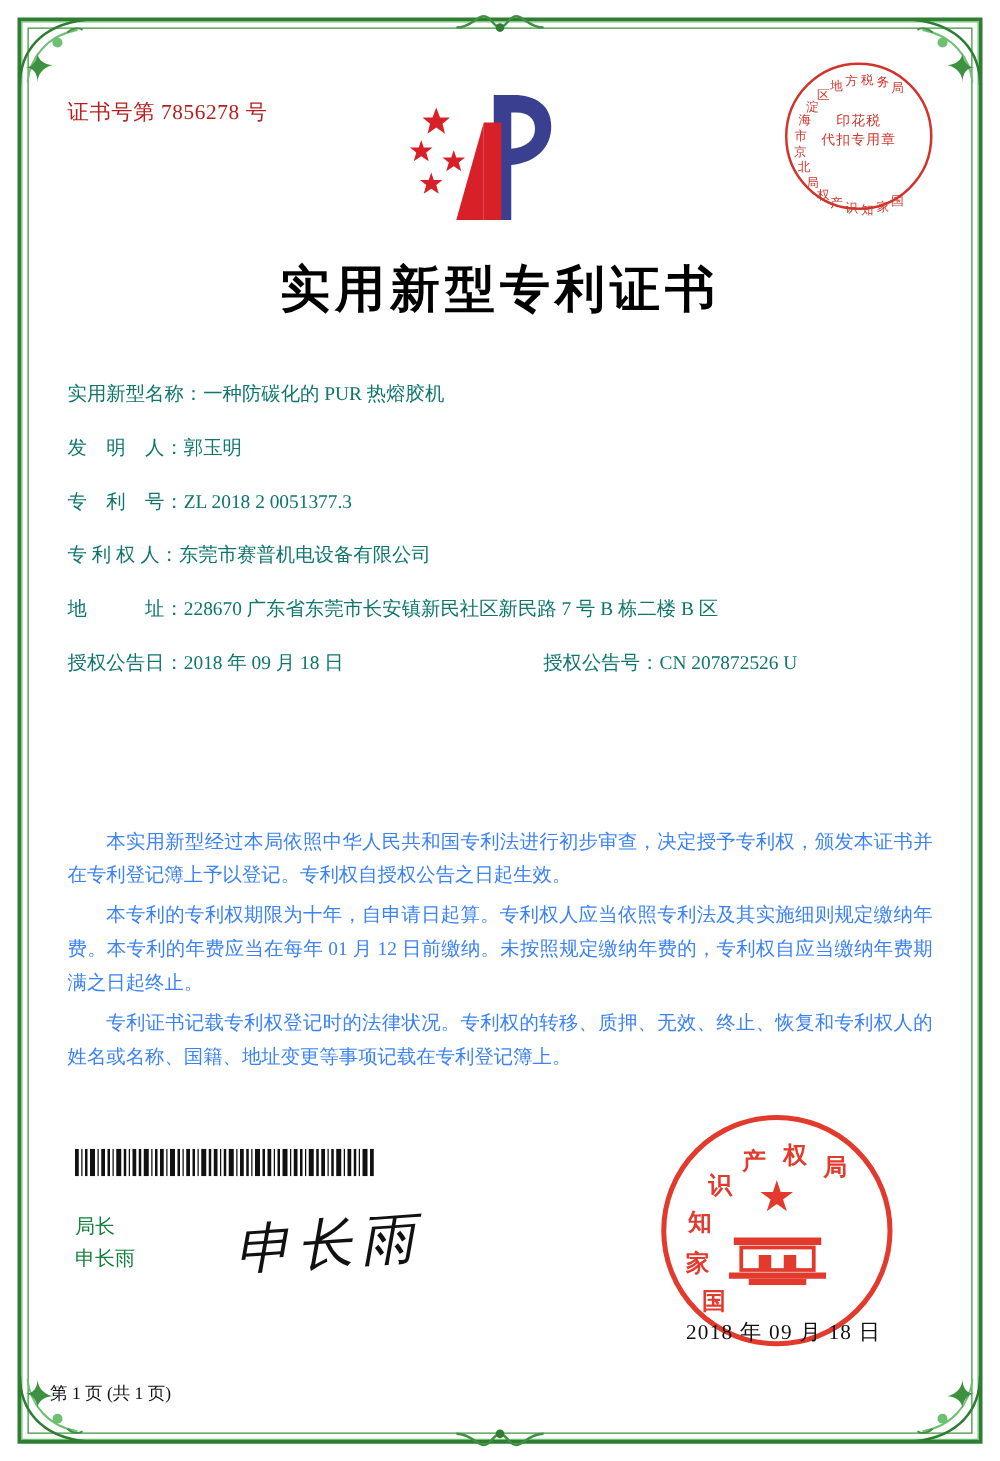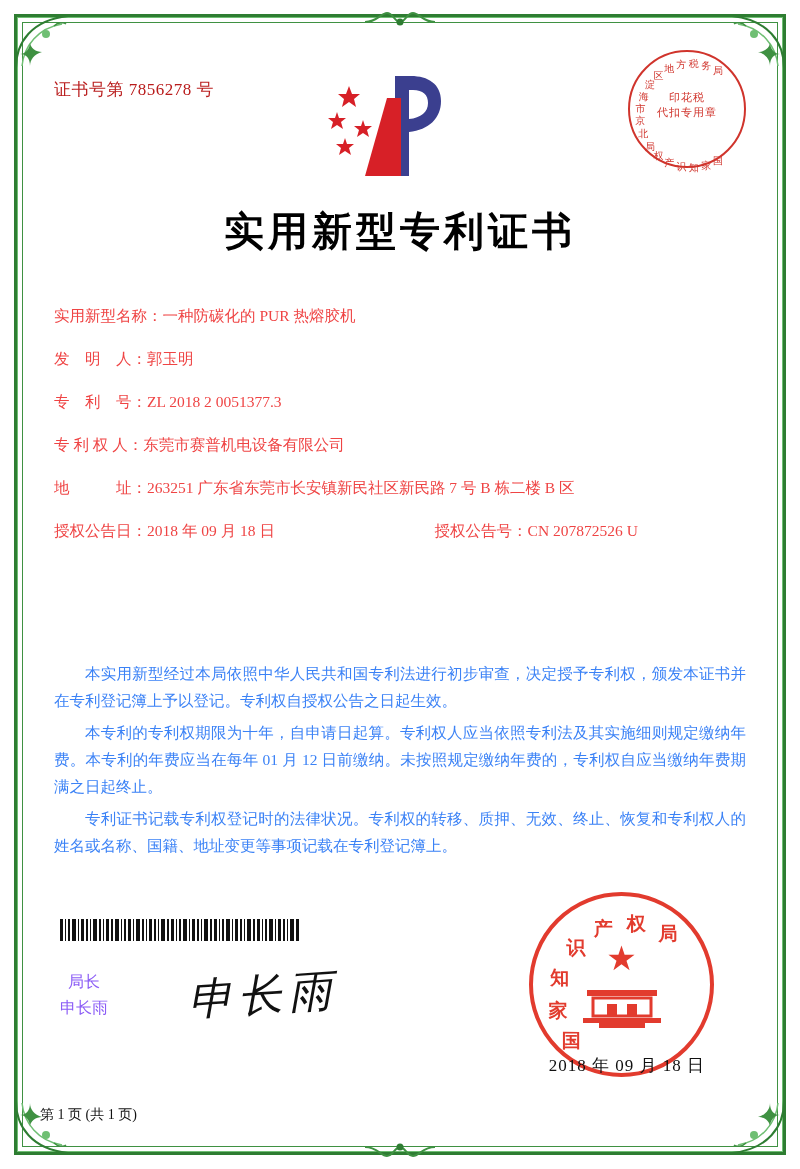--- a/index.html
+++ b/index.html
@@ -109,21 +109,21 @@
     font-weight: bold;
     letter-spacing: 4px;
     color: #000;
     font-family: "Liberation Serif", "DejaVu Serif", serif;
   }
 
   .fields {
     position: absolute;
     left: 14px; right: 14px; top: 265px;
     font-size: 15.5px;
-    color: #ef4444;
+    color: #0f766e;
   }
   .field-row {
     display: flex;
     align-items: flex-start;
     margin-bottom: 21px;
     line-height: 22px;
   }
   .field-label {
     white-space: pre;
     flex: 0 0 auto;
@@ -159,22 +159,21 @@
     left: 20px; bottom: 188px;
     width: 240px; height: 22px;
   }
 
   
   .sign-block {
     position: absolute;
     left: 20px; bottom: 108px;
     font-size: 16px;
     line-height: 26px;
-    color: #8b5cf6;
-    text-align: center;
+    color: #15803d;
   }
   .signature {
     position: absolute;
     left: 148px; bottom: 104px;
     font-size: 44px;
     font-family: "Liberation Serif", serif;
     font-style: italic;
     color: #111;
     transform: rotate(-4deg);
     letter-spacing: 6px;
@@ -358,21 +357,21 @@
       </div>
 
 
       <div class="field-row">
         <span class="field-label">专 利 权 人：</span>
         <span class="field-value">东莞市赛普机电设备有限公司</span>
       </div>
 
       <div class="field-row">
         <span class="field-label">地　　　址：</span>
-        <span class="field-value">263251 广东省东莞市长安镇新民社区新民路 7 号 B 栋二楼 B 区</span>
+        <span class="field-value">228670 广东省东莞市长安镇新民社区新民路 7 号 B 栋二楼 B 区</span>
       </div>
 
       <div class="field-row two-col">
         <span class="col-left">
           <span class="field-label">授权公告日：</span>
           <span class="field-value">2018 年 09 月 18 日</span>
         </span>
         <span class="col-right">
           <span class="field-label">授权公告号：</span>
           <span class="field-value">CN 207872526 U</span>

